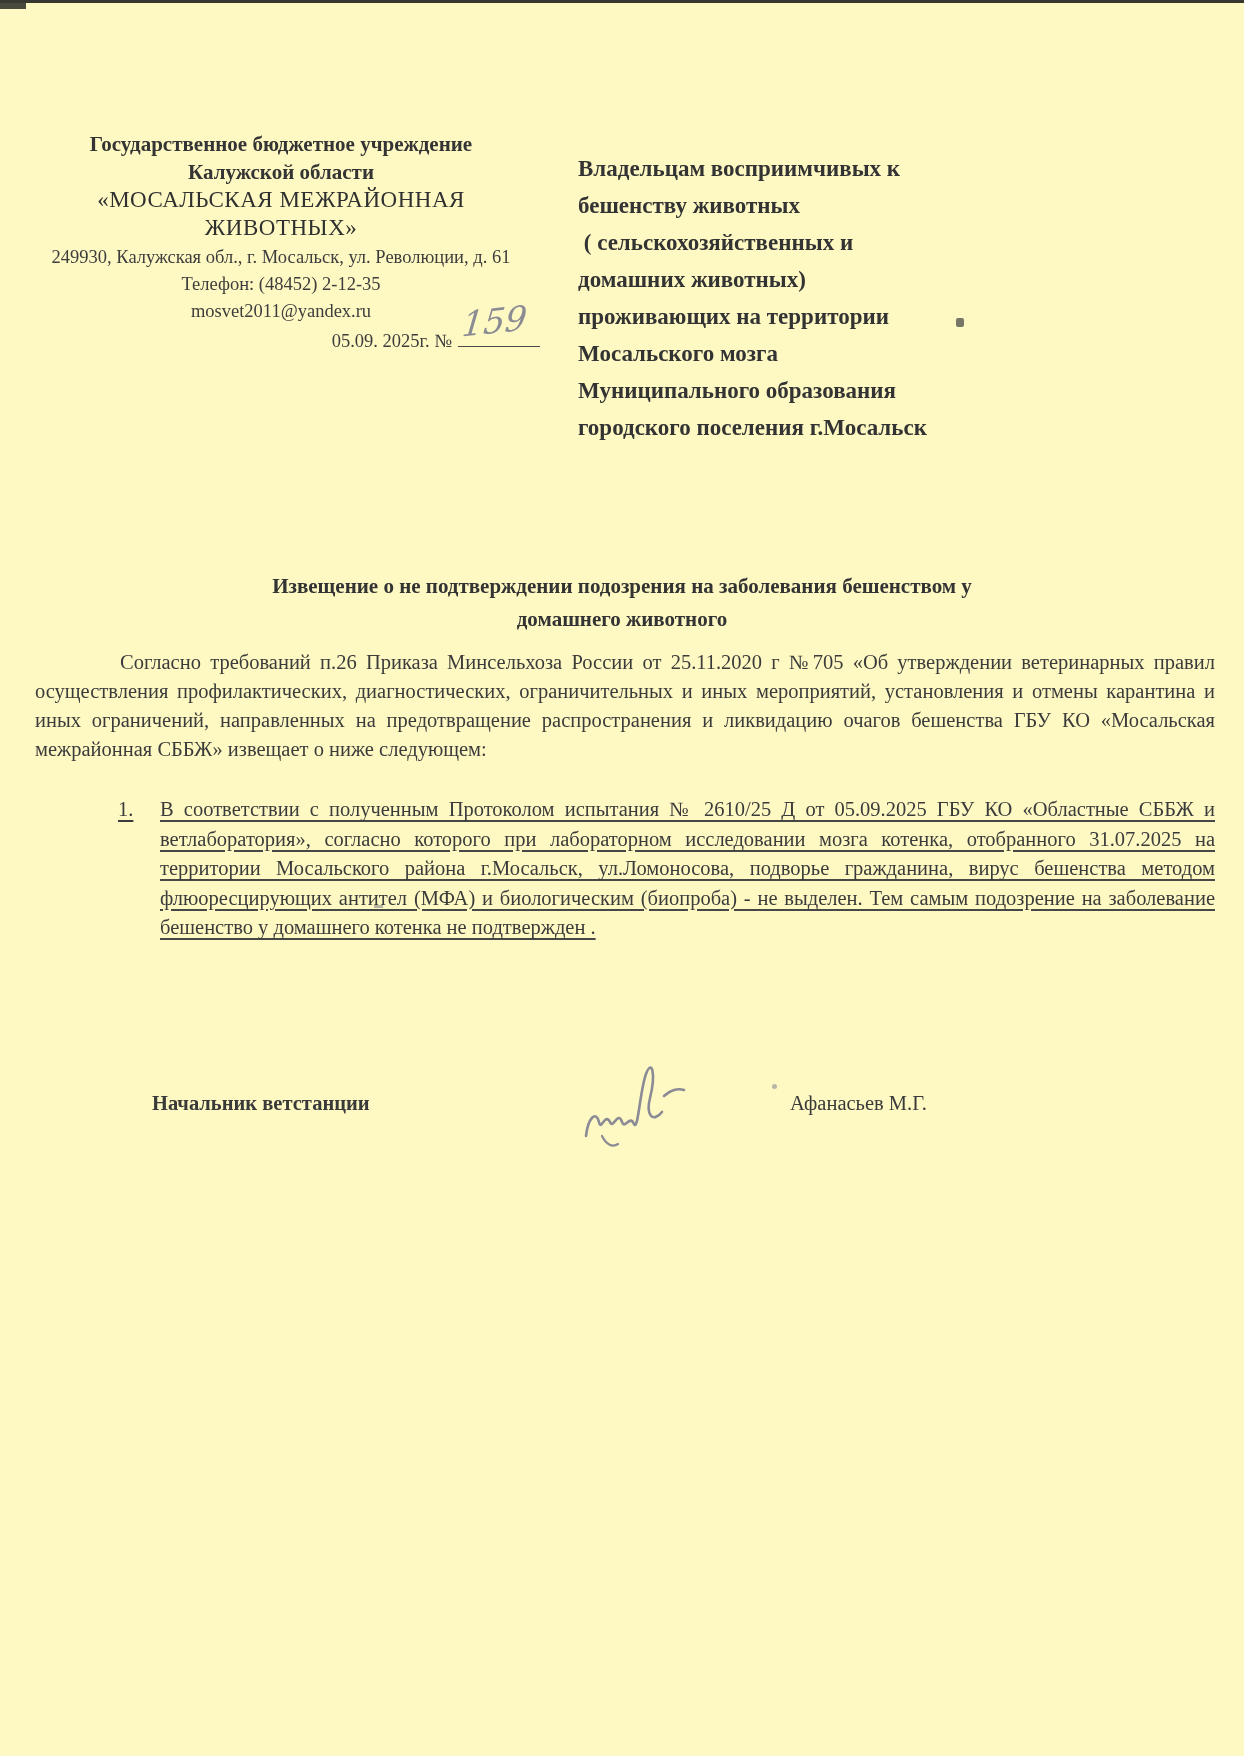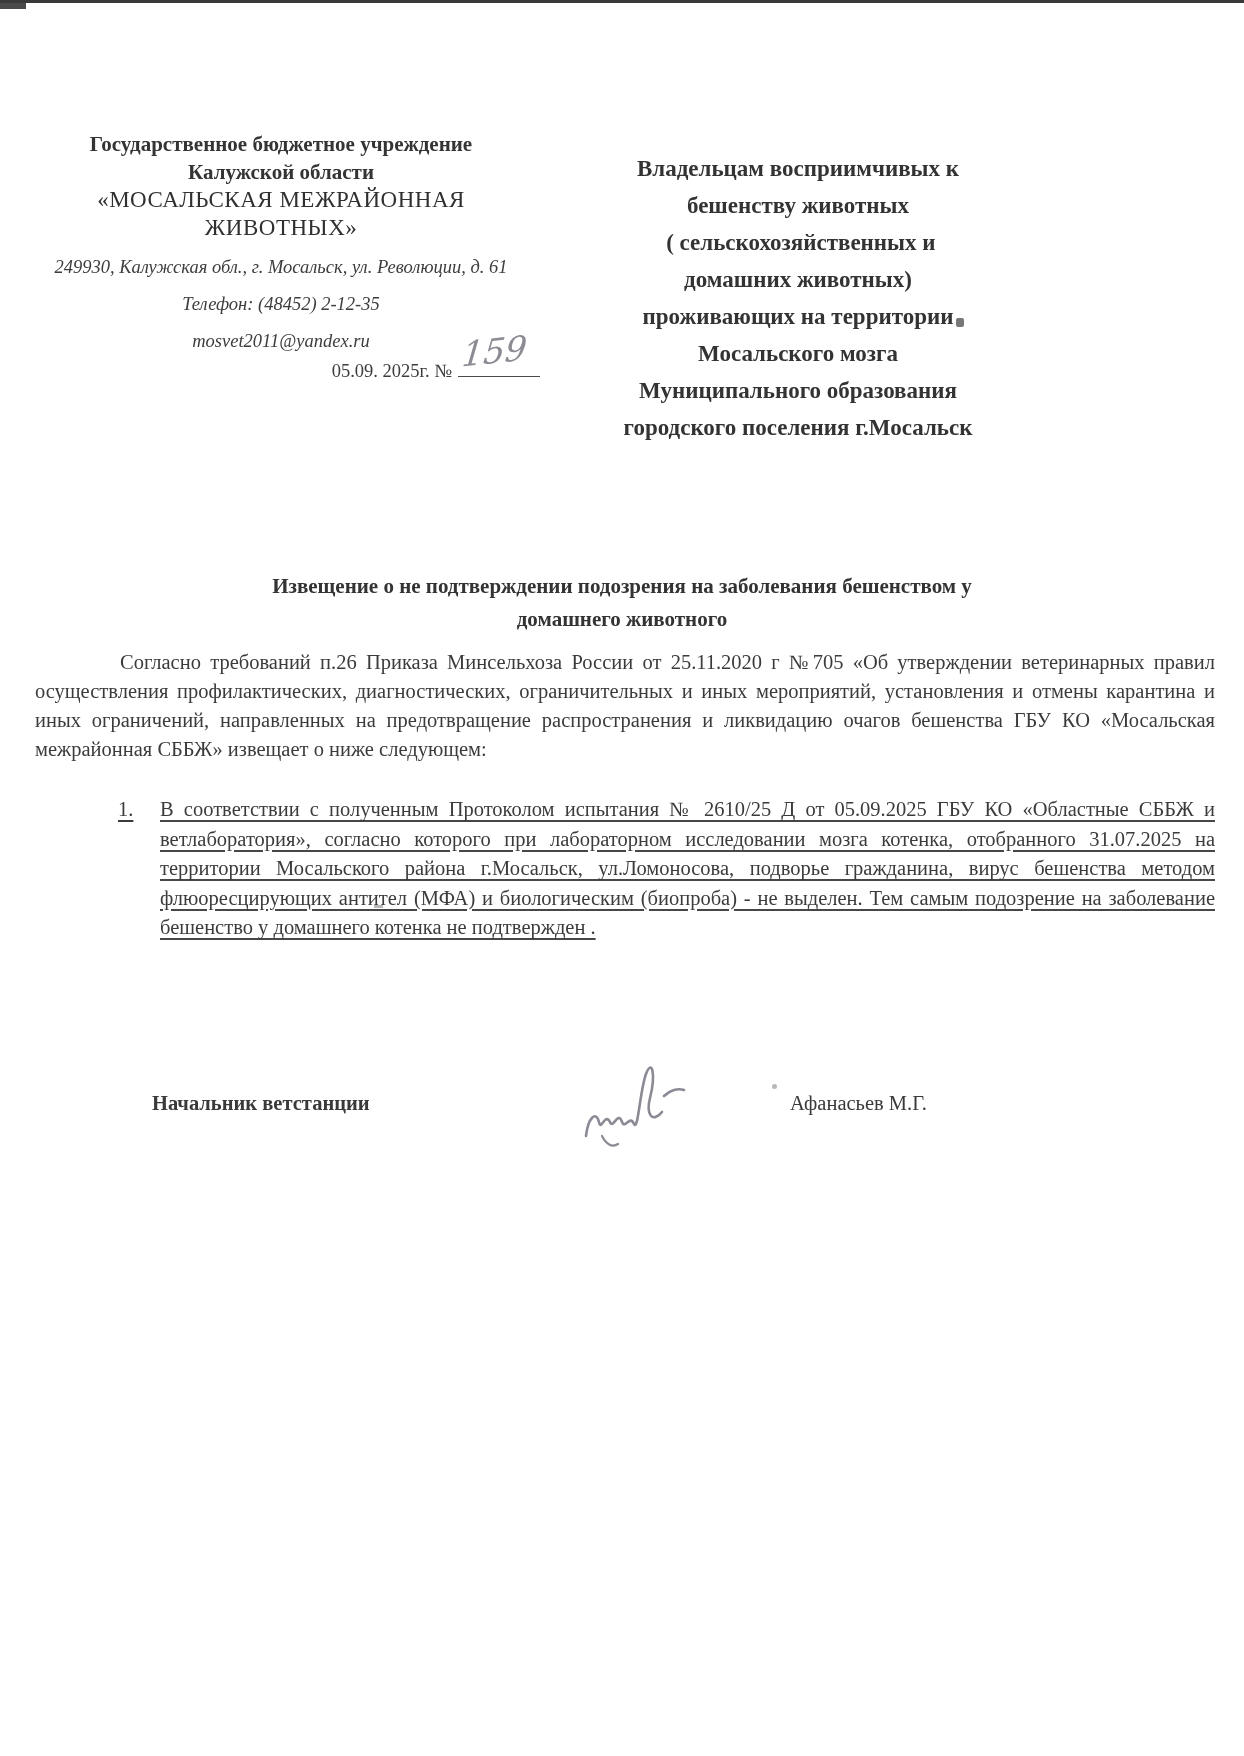--- a/index.html
+++ b/index.html
@@ -1,58 +1,58 @@
 <!DOCTYPE html>
 <html lang="ru"><head>
 <meta charset="utf-8">
 <style>
   html,body{margin:0;padding:0;background:#e8e8e8;}
   .page{
     position:relative;
     width:1244px;height:1756px;
     margin:0 auto;
-    background:#ffffff;
+    background:#fef9c3;
     overflow:hidden;
     font-family:"Liberation Serif","DejaVu Serif",serif;
     color:#3a3a3a;
   }
   
   .scan-top-line{position:absolute;top:0;left:0;width:100%;height:3px;background:#161616;opacity:.85;}
   .scan-blob-tl{position:absolute;top:3px;left:0;width:26px;height:6px;background:#1d1d1d;opacity:.8;}
   .scan-speck-1{position:absolute;top:318px;left:956px;width:8px;height:9px;background:#4a4a4a;opacity:.75;border-radius:2px;}
   .scan-speck-2{position:absolute;top:1084px;left:772px;width:5px;height:5px;background:#9a9a9a;opacity:.7;border-radius:50%;}
   .scan-speck-3{position:absolute;top:905px;left:374px;width:9px;height:3px;background:#8a8a8a;opacity:.6;}
 
   
   .hleft{
     position:absolute;top:130px;left:22px;width:518px;
     text-align:center;line-height:1.0;
   }
   .hleft .org1{font-weight:bold;font-size:21px;line-height:28px;color:#343434;}
   .hleft .org2{font-weight:normal;font-size:23px;line-height:28px;letter-spacing:.5px;color:#303030;}
-  .hleft .contact{font-size:18.5px;line-height:24px;color:#3d3d3d;margin-top:13px;font-style:italic;}
+  .hleft .contact{font-size:18.5px;line-height:24px;color:#3d3d3d;margin-top:3px;}
   .dateline{
     position:relative;margin-top:3px;font-size:18.5px;color:#3d3d3d;
     text-align:right;height:34px;
   }
   .doc-number-slot{
     display:inline-block;position:relative;width:82px;height:20px;
     border-bottom:1.5px solid #4a4a4a;vertical-align:baseline;margin-left:6px;
   }
   .doc-number-hw{
     position:absolute;left:4px;top:-22px;
     font-size:34px;font-style:italic;color:#8b8b94;
     transform:rotate(-6deg) skewX(-12deg);
     font-family:"DejaVu Serif",serif;white-space:nowrap;
   }
 
   
   .hright{
     position:absolute;top:150px;left:578px;width:440px;
-    font-weight:bold;font-size:23px;line-height:37px;color:#333;text-align:center;
+    font-weight:bold;font-size:23px;line-height:37px;color:#333;
   }
   .hright div{white-space:pre;}
 
   
   .doc-title{
     position:absolute;top:570px;left:0;width:100%;
     text-align:center;font-weight:bold;font-size:21px;line-height:33px;color:#333;
   }
 
   

